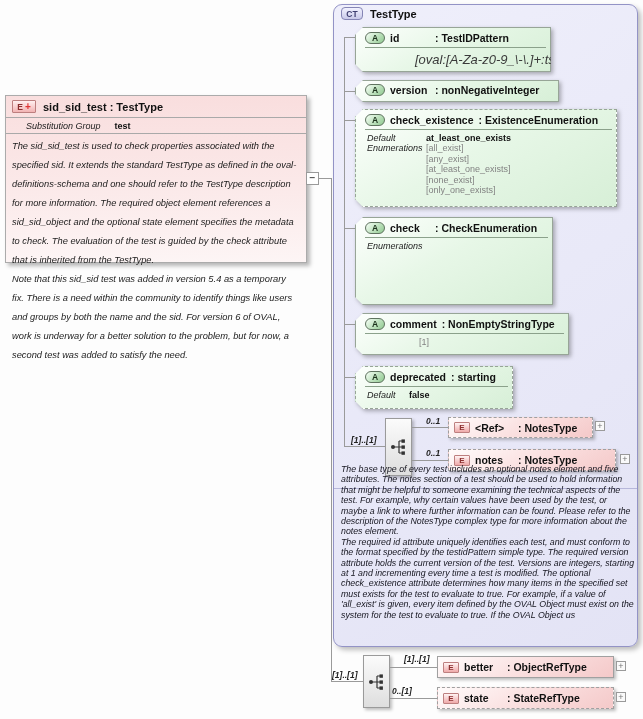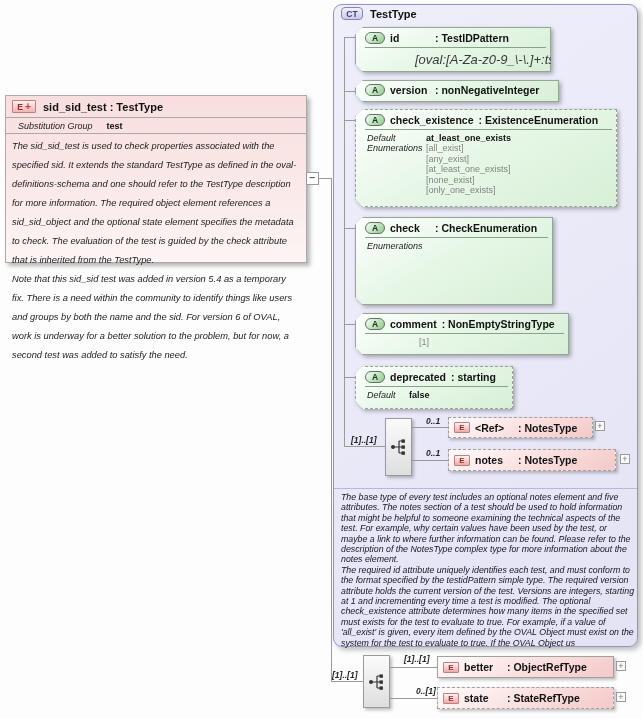--- a/index.html
+++ b/index.html
@@ -31,35 +31,35 @@
   .minusbox { position:absolute; left:306px; top:172px; width:13px; height:13px; border:1px solid #9a9a9a;
               background:#fff; color:#555; font:bold 10px "Liberation Sans",sans-serif; line-height:10px;
               text-align:center; cursor:pointer; }
 
   
   .left-panel { position:absolute; left:5px; top:95px; width:302px; height:168px;
     border:1px solid #ababab; background:linear-gradient(#f9dede, #fbe9e9 55%, #fdf5f5);
     box-shadow:3px 3px 4px rgba(0,0,0,.28); }
   .lp-header { height:22px; display:flex; align-items:center; gap:7px; padding:0 6px;
     border-bottom:1px solid #a9a9a9; font-weight:bold; font-size:11px; color:#111; }
-  .lp-subrow { height:16px; display:flex; align-items:center; gap:14px; padding:0 12px;
+  .lp-subrow { height:16px; display:flex; align-items:center; gap:14px; padding:0 20px;
     border-bottom:1px solid #a9a9a9; font-size:9px; }
   .lp-subrow .lbl { font-style:italic; color:#222; }
   .lp-subrow .val { font-weight:bold; color:#111; }
   .lp-desc { padding:3px 6px; font-style:italic; font-size:9.3px; line-height:19px; color:#1c1c1c; }
 
   
   .ct-box { position:absolute; left:333px; top:4px; width:305px; height:643px;
     border:1px solid #9393c6; border-radius:9px;
     background:linear-gradient(145deg,#efeffb,#e3e3f5);
     box-shadow:3px 3px 5px rgba(0,0,0,.25); }
   .ct-header { position:absolute; left:341px; top:7px; display:flex; align-items:center; gap:7px;
     font-weight:bold; font-size:11px; color:#111; }
   .ct-sep { position:absolute; left:334px; top:488px; width:303px; height:1px; background:#b7b7da; }
-  .ct-doc { position:absolute; left:341px; top:492px; width:294px;
+  .ct-doc { position:absolute; left:341px; top:464px; width:294px;
     font-style:italic; font-size:8.8px; line-height:10.4px; color:#15151f; }
 
   
   .attr-wrap { position:absolute; filter:drop-shadow(2px 2px 2px rgba(0,0,0,.3)); }
   .attr-box { width:100%; height:100%;
     background:linear-gradient(150deg,#fdfffd 0%,#e7f7e7 45%,#d7efd7 100%);
     border:1px solid #97a597;
     clip-path:polygon(8px 0, 100% 0, 100% 100%, 8px 100%, 0 calc(100% - 8px), 0 8px); }
   .attr-box.dashed { border-style:dashed; }
   .attr-header { display:flex; align-items:center; gap:5px; padding:4px 4px 3px 9px;
@@ -275,21 +275,21 @@
       <path d="M3 9 H9 M9 3 V15 M9 3 H13 M9 9 H13 M9 15 H13" stroke="#333" stroke-width="1.2" fill="none"></path>
       <circle cx="3" cy="9" r="2" fill="#333"></circle>
       <rect x="11.5" y="1.4" width="3.4" height="3.4" fill="#333"></rect>
       <rect x="11.5" y="7.4" width="3.4" height="3.4" fill="#333"></rect>
       <rect x="11.5" y="13.4" width="3.4" height="3.4" fill="#333"></rect>
     </svg>
   </div>
   <div class="hline" style="left:390px; top:667px; width:47px;"></div>
   <div class="hline" style="left:390px; top:698px; width:47px;"></div>
   <div class="card" style="left:404px; top:654px;">[1]..[1]</div>
-  <div class="card" style="left:416px; top:686px;">0..[1]</div>
+  <div class="card" style="left:392px; top:686px;">0..[1]</div>
 
   <div class="elem-box" style="left:437px; top:656px; width:177px; height:22px;">
     <span class="badge badge-e">E</span>
     <span class="nm">better</span>
     <span>: ObjectRefType</span>
   </div>
   <div class="plusbox" style="left:616px; top:661px;">+</div>
 
   <div class="elem-box dashed" style="left:437px; top:687px; width:177px; height:22px;">
     <span class="badge badge-e">E</span>

